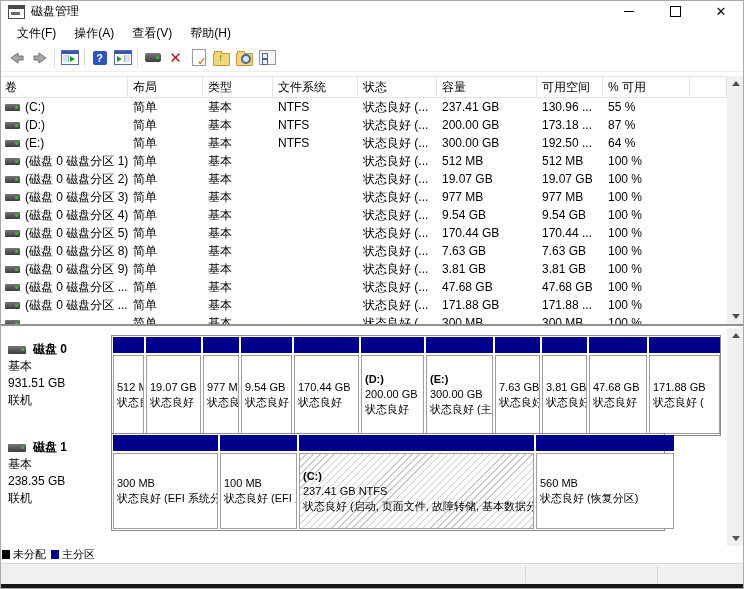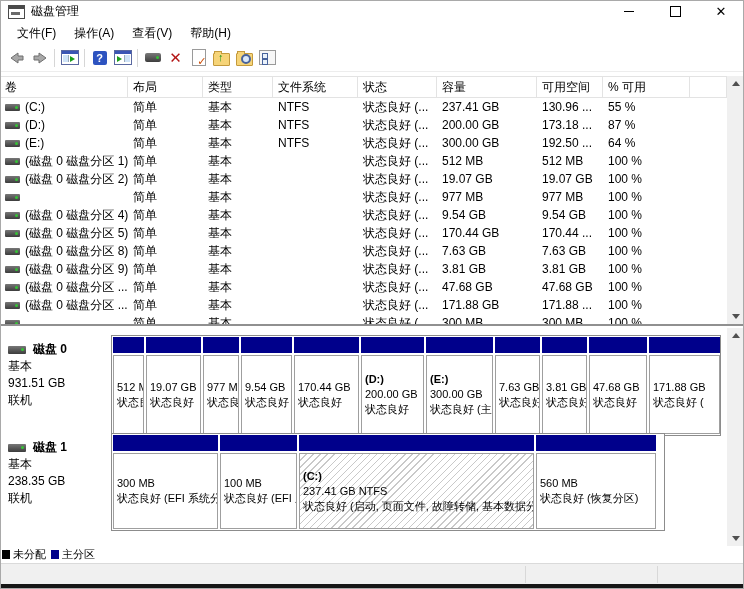--- a/index.html
+++ b/index.html
@@ -246,20 +246,21 @@
         <div class="cell c2">基本</div>
         <div class="cell c3"></div>
         <div class="cell c4">状态良好 (...</div>
         <div class="cell c5">19.07 GB</div>
         <div class="cell c6">19.07 GB</div>
         <div class="cell c7">100 %</div>
       </div>
       <div class="vrow">
         <div class="cell c0">
           <span class="vol-icon"></span>
+          <span>(磁盘 0 磁盘分区 3)</span>
         </div>
         <div class="cell c1">简单</div>
         <div class="cell c2">基本</div>
         <div class="cell c3"></div>
         <div class="cell c4">状态良好 (...</div>
         <div class="cell c5">977 MB</div>
         <div class="cell c6">977 MB</div>
         <div class="cell c7">100 %</div>
       </div>
       <div class="vrow">
@@ -481,21 +482,21 @@
           </div>
         </div>
         <div class="part" style="width: 235px;">
           <div class="band" style="background: rgb(0, 0, 139);"></div>
           <div class="pbody hatch">
             <div class="ptitle">(C:)</div>
             <div>237.41 GB NTFS</div>
             <div>状态良好 (启动, 页面文件, 故障转储, 基本数据分区)</div>
           </div>
         </div>
-        <div class="part" style="width: 120px;">
+        <div class="part" style="width: 138px;">
           <div class="band" style="background: rgb(0, 0, 139);"></div>
           <div class="pbody">
             <div>560 MB</div>
             <div>状态良好 (恢复分区)</div>
           </div>
         </div>
       </div>
   </div>
 </div>
 

